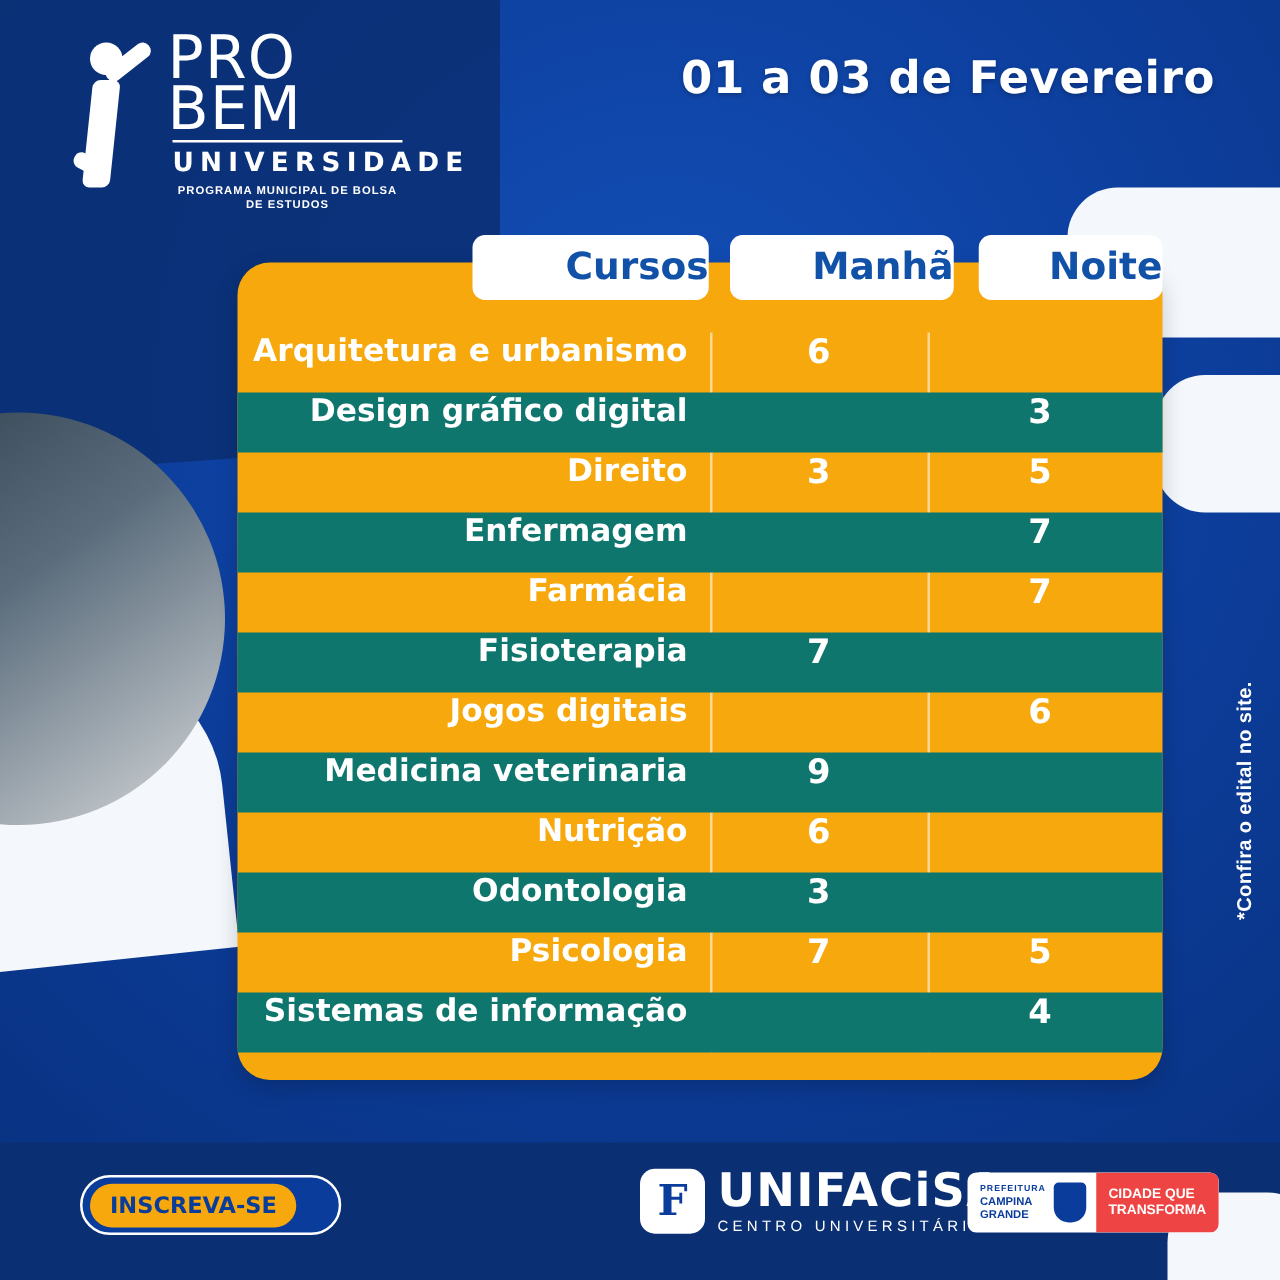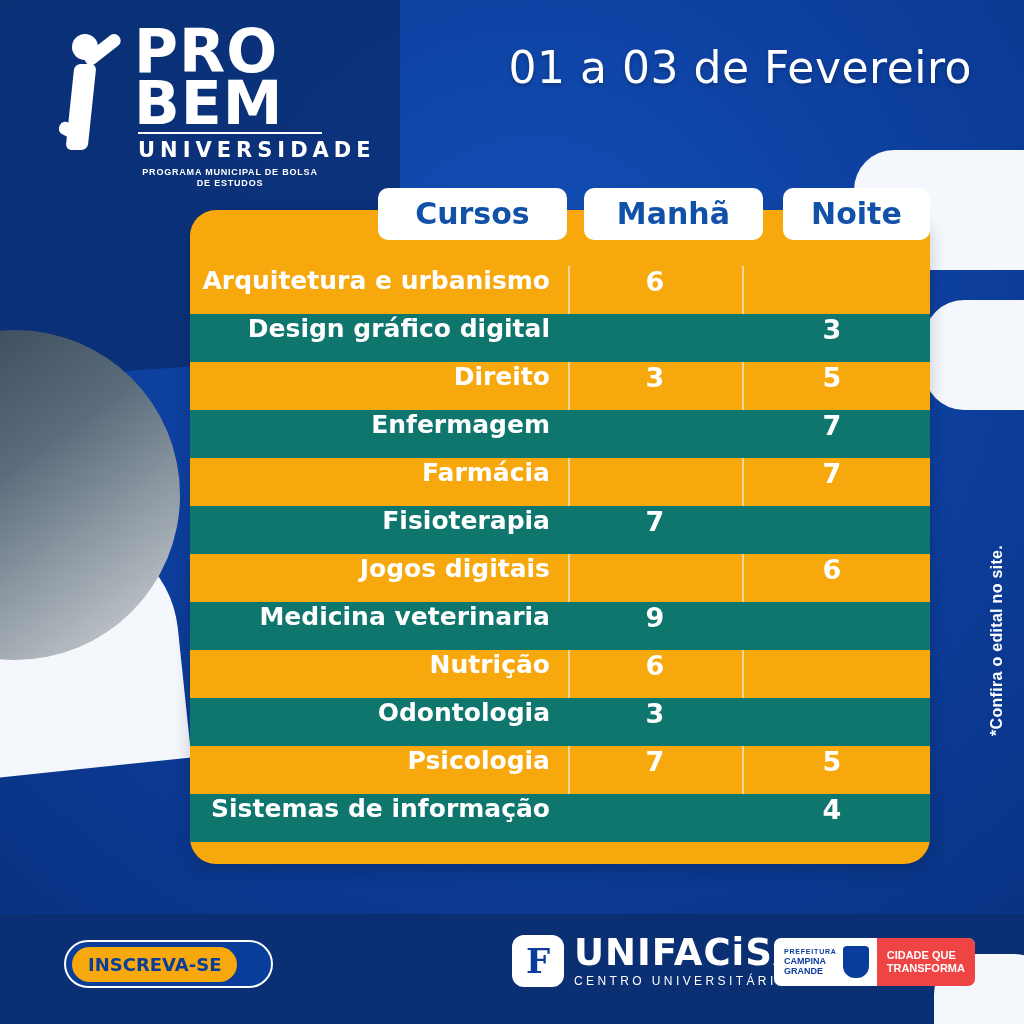--- a/index.html
+++ b/index.html
@@ -138,22 +138,22 @@
     left: 2px;
     top: 92px;
     width: 30px;
     height: 13px;
     background: #ffffff;
     border-radius: 6px;
     transform: rotate(28deg);
   }
   .logo-word {
     margin-left: 86px;
-    font-size: 60px;
-    font-weight: bold;
+    font-size: 48px;
+    font-weight: normal;
     line-height: 0.86;
     letter-spacing: 1px;
     font-family: "DejaVu Sans", sans-serif;
   }
   .logo-word .l2 { display: block; }
   .logo-sub {
     margin-left: 90px;
     margin-top: 4px;
     font-size: 21px;
     font-weight: bold;
@@ -177,22 +177,22 @@
     height: 2px;
     background: #ffffff;
   }
 
   
   .date-title {
     position: absolute;
     right: 52px;
     top: 42px;
     color: #ffffff;
-    font-size: 44px;
-    font-weight: normal;
+    font-size: 36px;
+    font-weight: bold;
     letter-spacing: 0.5px;
     font-family: "DejaVu Sans", sans-serif;
     text-shadow: 0 2px 4px rgba(0,0,0,0.25);
   }
 
   
   .table-card {
     position: absolute;
     left: 190px;
     top: 210px;
@@ -208,21 +208,21 @@
     top: 188px;
     width: 740px;
     display: flex;
     z-index: 5;
   }
   .head-cell {
     background: #ffffff;
     color: #1152a8;
     font-size: 30px;
     font-weight: bold;
-    text-align: center;
+    text-align: right;
     padding: 8px 0 9px 0;
     border-radius: 10px;
     font-family: "DejaVu Sans", sans-serif;
   }
   .head-courses { width: 190px; margin-left: 188px; }
   .head-morning { width: 180px; margin-left: 17px; }
   .head-night { width: 148px; margin-left: 20px; }
 
   .rows {
     position: relative;

